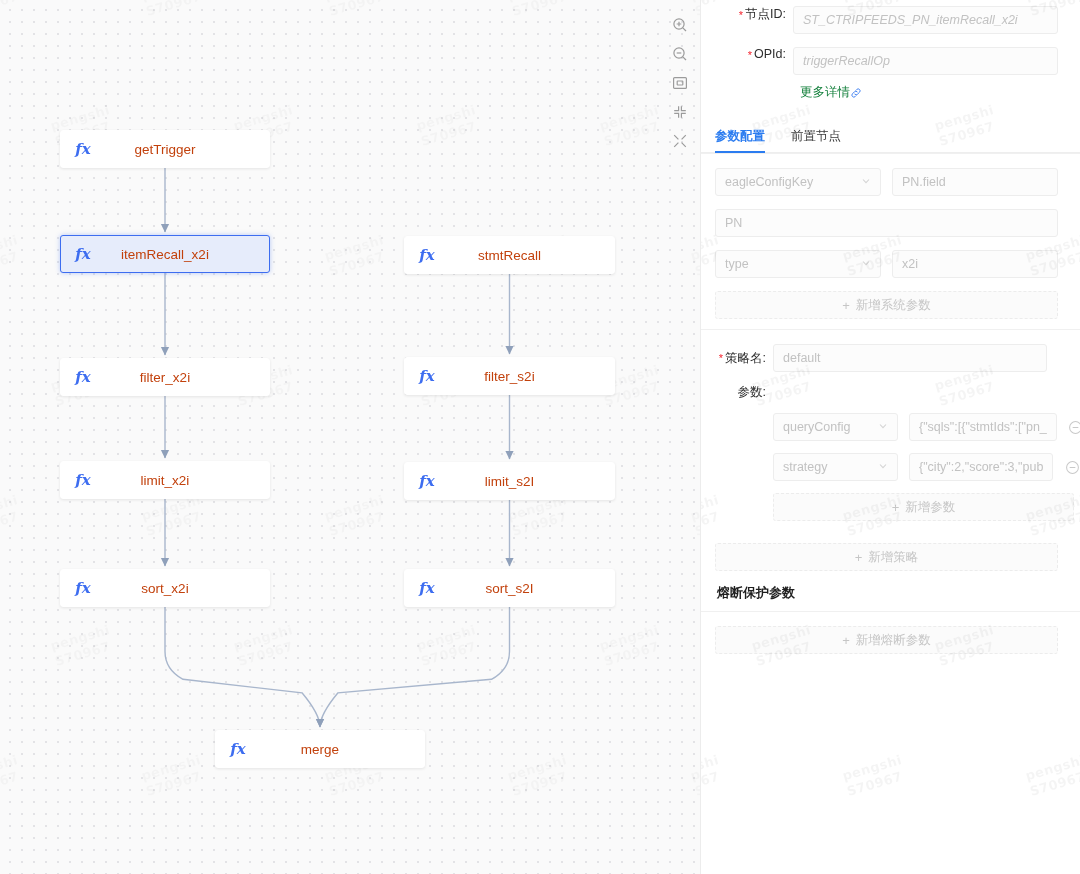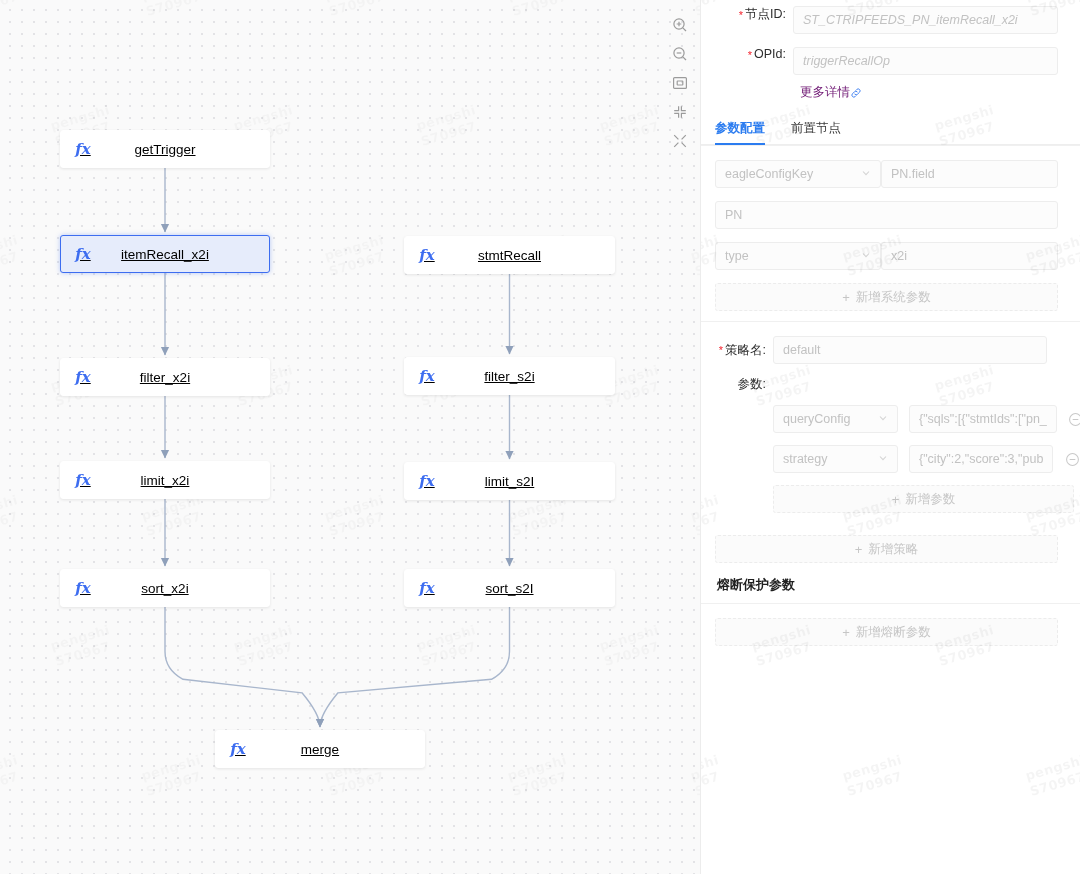--- a/index.html
+++ b/index.html
@@ -53,37 +53,36 @@
   .node {
     position: absolute;
     height: 38px;
     background: #ffffff;
     border: 1px solid #ffffff;
     border-radius: 3px;
     box-shadow: 0 1px 3px rgba(0,0,0,0.09);
     display: flex;
     align-items: center;
     cursor: pointer;
-    text-decoration: underline;
   }
   .node .fx {
     width: 44px;
     flex: 0 0 44px;
     text-align: center;
     color: #3d6df0;
     font-style: italic;
     font-weight: 700;
     font-size: 15px;
     font-family: "DejaVu Serif", serif;
   }
   .node .nlabel {
     flex: 1 1 auto;
     text-align: center;
     font-size: 13.5px;
-    color: #000000;
+    color: #c2410c;
     padding-right: 44px;
     white-space: nowrap;
     overflow: hidden;
   }
   .node.selected {
     background: #e6ecfb;
     border: 1.5px solid #3d6df0;
     box-shadow: 0 0 5px rgba(61,109,240,0.35);
   }
 
@@ -148,23 +147,23 @@
     font-size: 12.5px;
     color: #c2c2c2;
     padding: 0 9px;
     display: flex;
     align-items: center;
     white-space: nowrap;
     overflow: hidden;
     font-family: "Liberation Sans", sans-serif;
   }
   .linkrow {
-    margin: 9px 0 4px 99px;
-    font-size: 12.5px;
-    color: #701a75;
+    margin: 9px 0 12px 99px;
+    font-size: 12.5px;
+    color: #15803d;
     display: inline-flex;
     align-items: center;
     cursor: pointer;
   }
   .link-icon { color: #3d7ef0; display:inline-flex; }
 
   .tabs {
     margin-top: 11px;
     display: flex;
     gap: 26px;
@@ -192,20 +191,21 @@
     color: #1f1f1f;
     padding: 13px 0 9px 16px;
   }
   .sect-body {
     border-top: 1px solid #f0f0f0;
     padding: 14px 22px 10px 14px;
   }
 
   .pair-row {
     display: flex;
+    gap: 11px;
     margin-bottom: 13px;
     align-items: center;
   }
   .sel {
     flex: 0 0 166px;
     height: 28px;
     border: 1px solid #ededed;
     border-radius: 3px;
     background: #fcfcfc;
     font-size: 12.5px;

